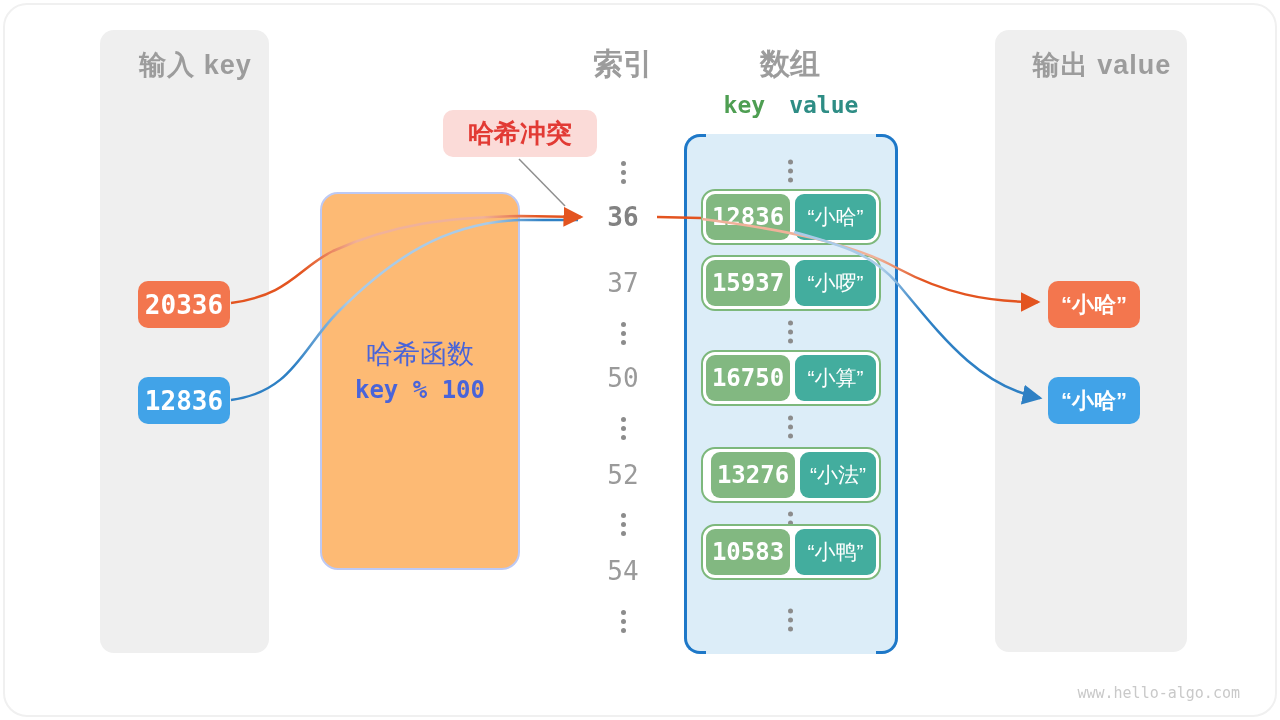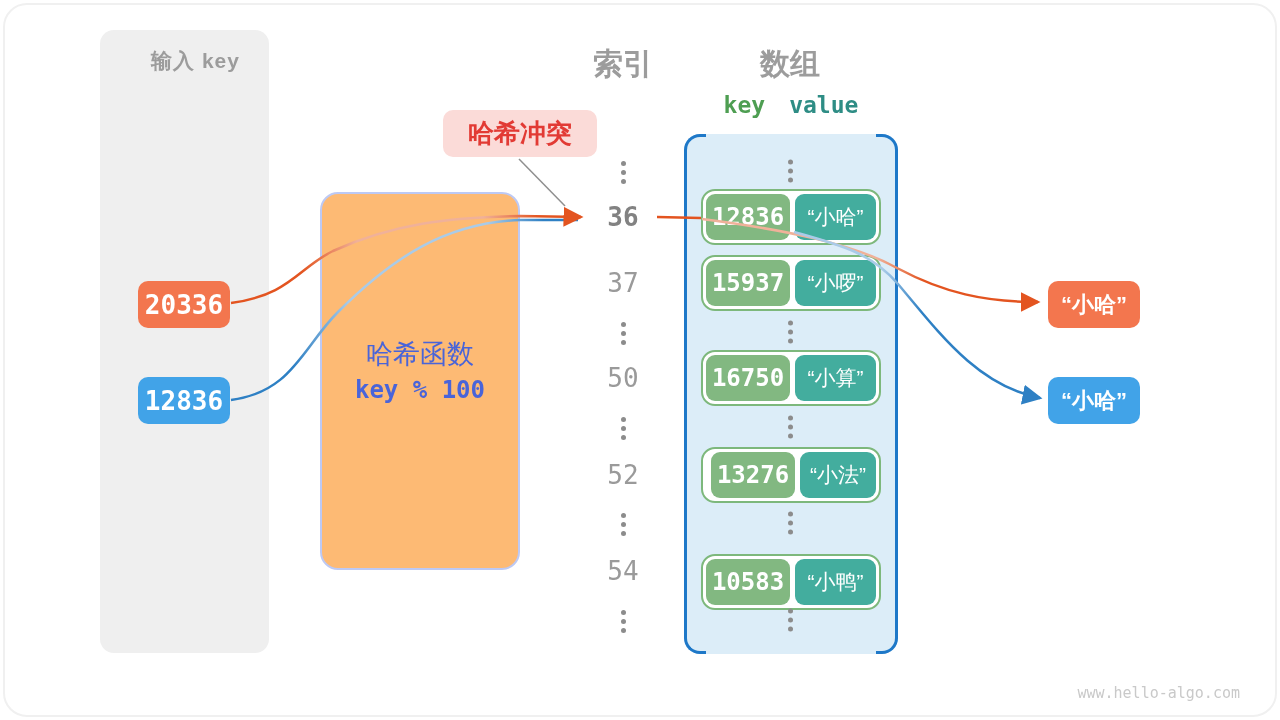--- a/index.html
+++ b/index.html
@@ -4,21 +4,21 @@
 <style>
   html,body{margin:0;padding:0;background:#fff;}
   .canvas{position:relative;width:1280px;height:720px;background:#ffffff;overflow:hidden;
           font-family:"Liberation Sans",sans-serif;}
   .card-edge{position:absolute;inset:3px;border:2px solid #f0f0f0;border-radius:24px;pointer-events:none;}
 
   
   .panel{position:absolute;top:30px;background:#EFEFEF;border-radius:14px;}
   .input-panel{left:100px;width:169px;height:623px;}
   .output-panel{left:995px;width:192px;height:622px;}
-  .panel-title{margin-top:17px;text-align:center;font-size:21px;font-weight:bold;color:#9C9C9C;letter-spacing:1px;margin-left:22px;}
+  .panel-title{margin-top:17px;text-align:center;font-size:27px;font-weight:bold;color:#9C9C9C;letter-spacing:1px;margin-left:22px;}
 
   
   .col-header{position:absolute;top:44px;font-size:30px;font-weight:bold;color:#9C9C9C;text-align:center;}
   .idx-header{left:573px;width:100px;}
   .arr-header{left:740px;width:100px;}
   .kv-header{position:absolute;top:92px;left:684px;width:214px;display:flex;justify-content:center;gap:24px;
              font-family:"DejaVu Sans Mono",monospace;font-size:23px;font-weight:bold;}
   .kv-key{color:#4E9E52;} .kv-value{color:#2E8D85;}
 
   
@@ -73,20 +73,23 @@
 </style>
 </head>
 <body>
 
 <div class="canvas">
   <div class="card-edge"></div>
 
   <div class="panel input-panel">
     <div class="panel-title">输入 key</div>
   </div>
+  <div class="panel output-panel">
+    <div class="panel-title">输出 value</div>
+  </div>
 
   <div class="col-header idx-header">索引</div>
   <div class="col-header arr-header">数组</div>
   <div class="kv-header">
     <span class="kv-key">key</span>
     <span class="kv-value">value</span>
   </div>
 
   <div class="collision">哈希冲突</div>
 
@@ -167,21 +170,21 @@
         </span></div>
       <div class="pair" style="top: 475px; padding-left: 8px;">
         <span class="k">13276</span>
         <span class="v">“小法”</span>
       </div>
       <div class="arr-dots" style="top: 523px;"><span class="dots">
           <i></i>
           <i></i>
           <i></i>
         </span></div>
-      <div class="pair" style="top: 582px; text-align: center;">
+      <div class="pair" style="top: 552px; text-align: center;">
         <span class="k">10583</span>
         <span class="v">“小鸭”</span>
       </div>
       <div class="arr-dots" style="top: 620px;"><span class="dots">
           <i></i>
           <i></i>
           <i></i>
         </span></div>
     </div>
 

